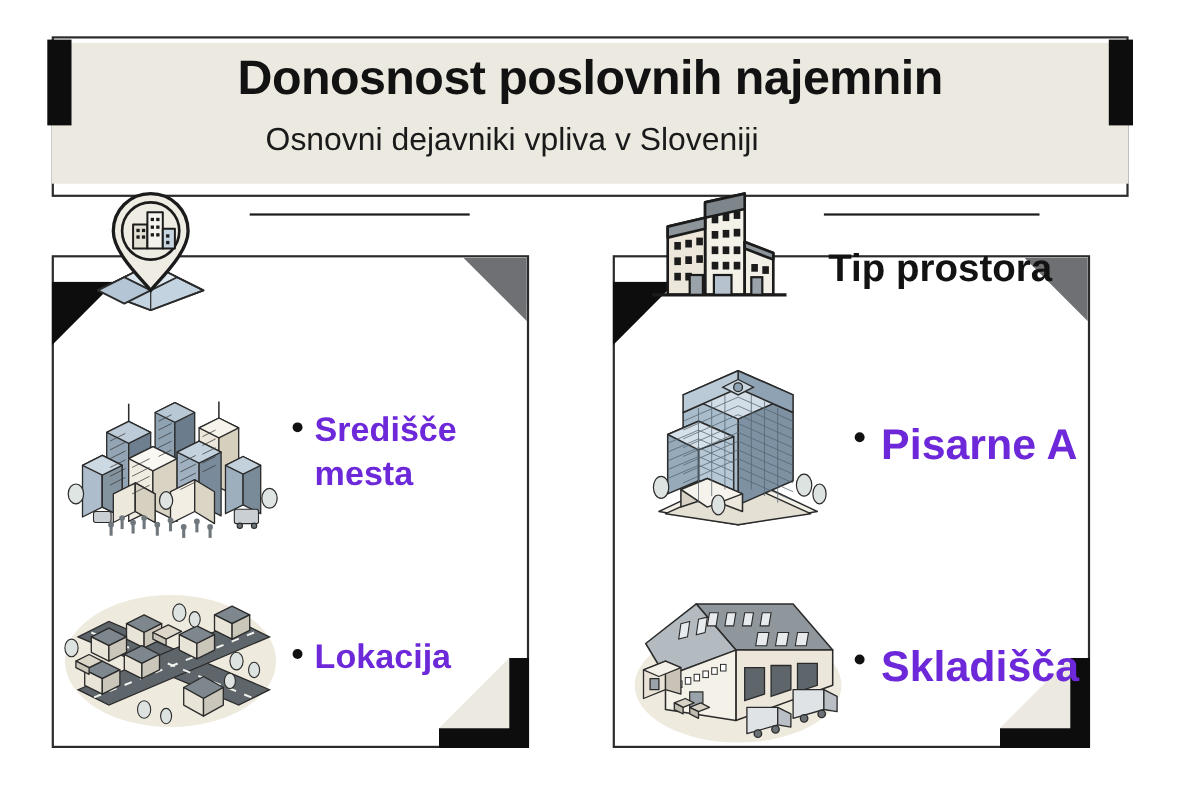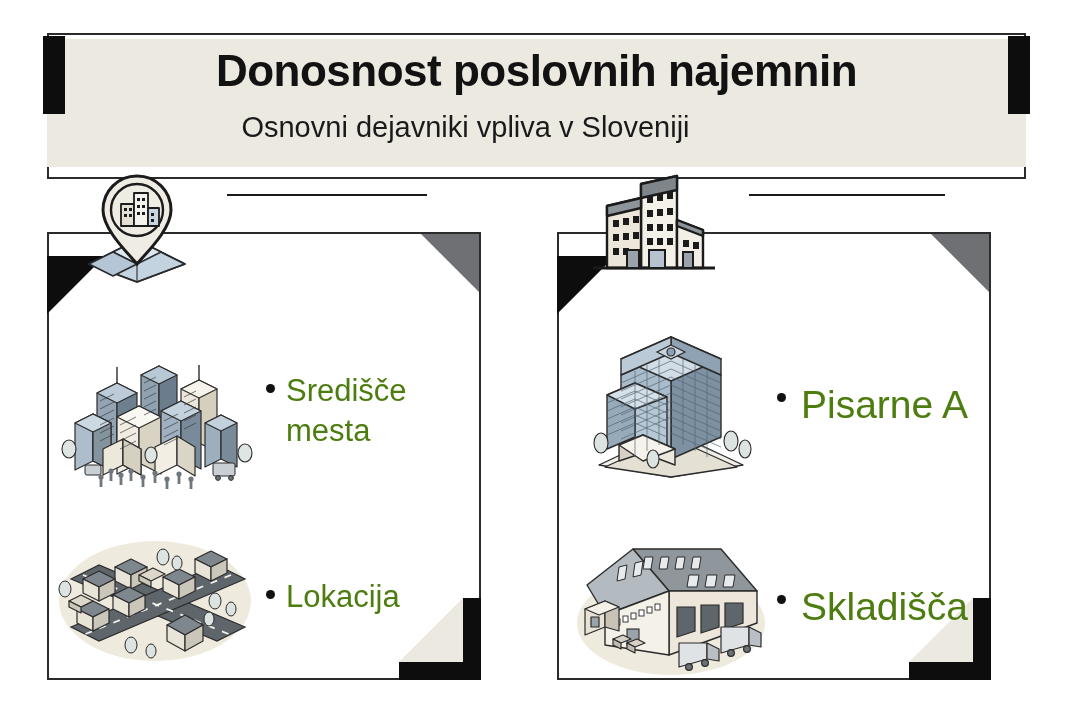--- a/index.html
+++ b/index.html
@@ -189,22 +189,22 @@
   .row-art {
     width: 205px;
     height: 160px;
     margin-left: 6px;
     flex: 0 0 auto;
     position: relative;
   }
   .row-text {
     flex: 1 1 auto;
     font-size: 31px;
-    font-weight: 400;
-    color: #4d7c0f;
+    font-weight: 700;
+    color: #6d28d9;
     line-height: 1.28;
     padding-right: 8px;
     position: relative;
     padding-left: 26px;
   }
   .row-text .bullet {
     position: absolute;
     left: 6px;
     top: 13px;
     width: 9px;
@@ -490,20 +490,21 @@
             <rect x="104" y="78" width="6" height="7"></rect>
         </g>
         <g stroke="#1b1b1b" stroke-width="2">
           <rect x="38" y="86" width="12" height="18" fill="#9aa3a9"></rect>
           <rect x="60" y="86" width="16" height="18" fill="#b6c2cd"></rect>
           <rect x="94" y="88" width="10" height="16" fill="#9aa3a9"></rect>
         </g>
       </svg>
     </div>
     <div class="head-rule"></div>
+    <div class="head-title">Tip prostora</div>
   </div>
 
   <div class="row row-1">
     <div class="row-art">
       <svg viewBox="0 0 200 160" width="200" height="160">
 
         <g stroke="#2b2b2b" stroke-width="1.3" stroke-linejoin="round">
           <polygon points="100,106 172,140 100,152 28,140" fill="#f2efe6"></polygon>
           <polygon points="100,112 166,142 100,152 34,142" fill="#e4e0d4"></polygon>
         </g>

